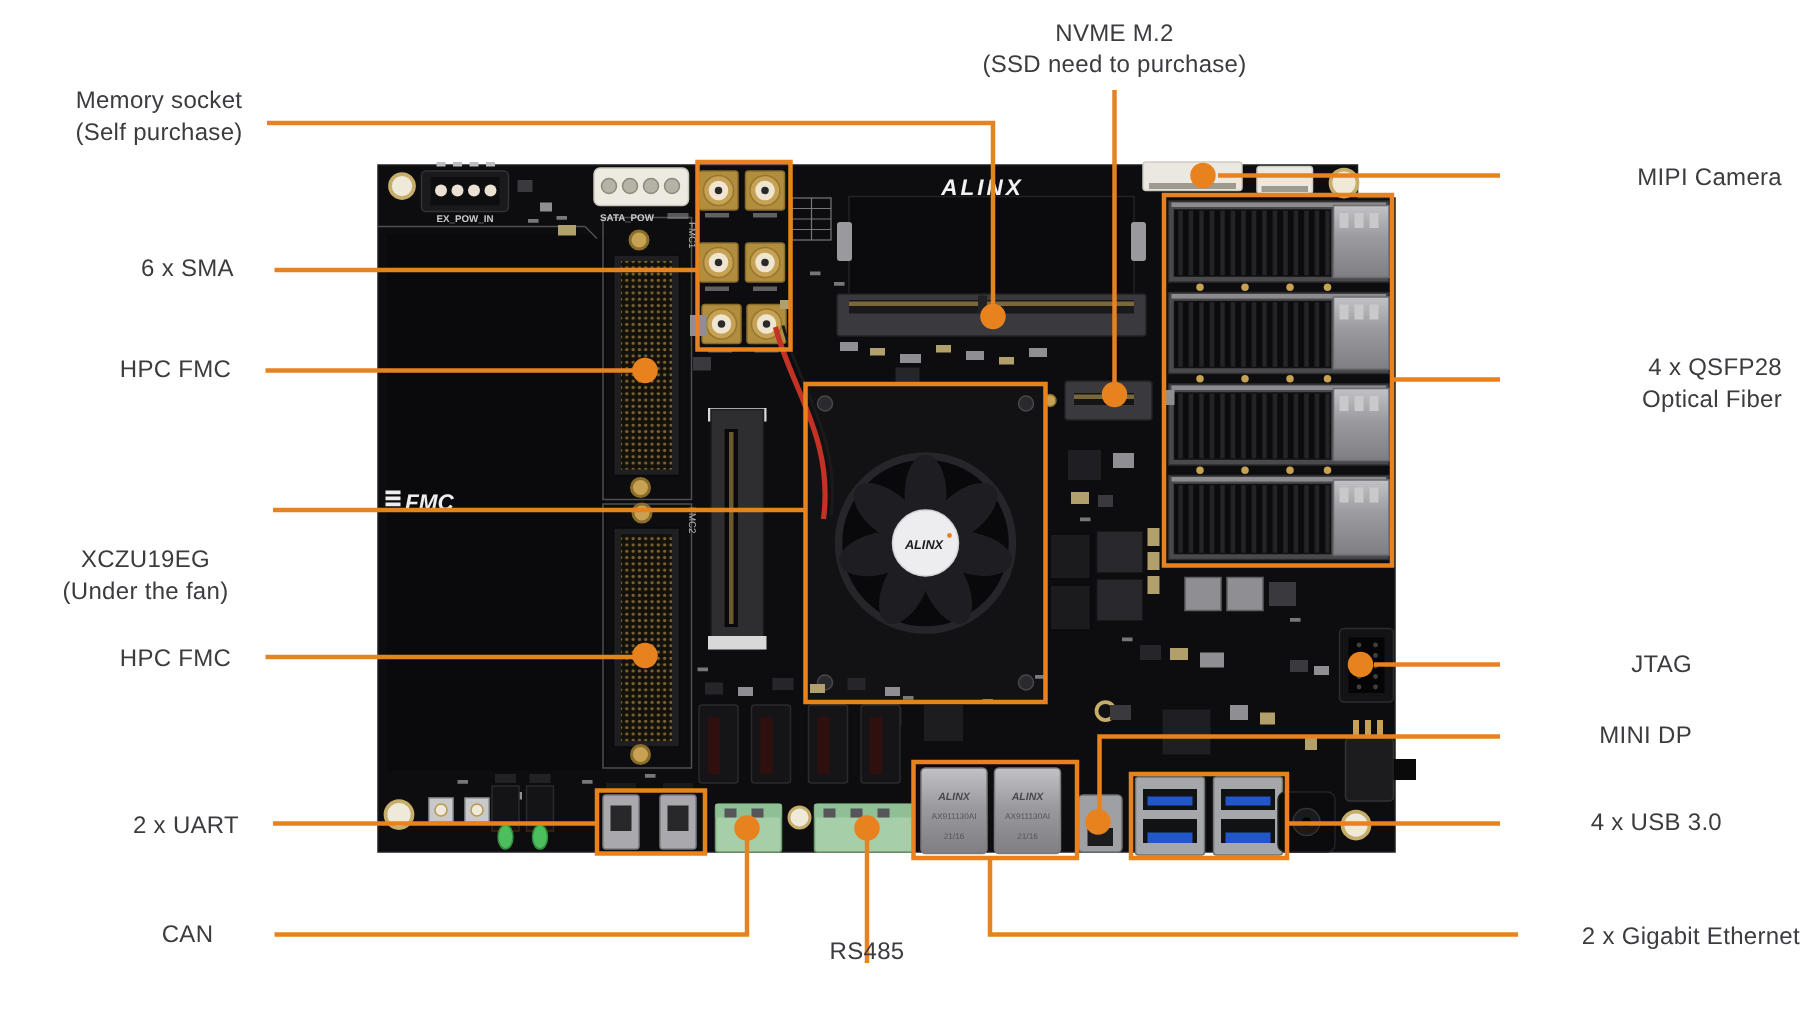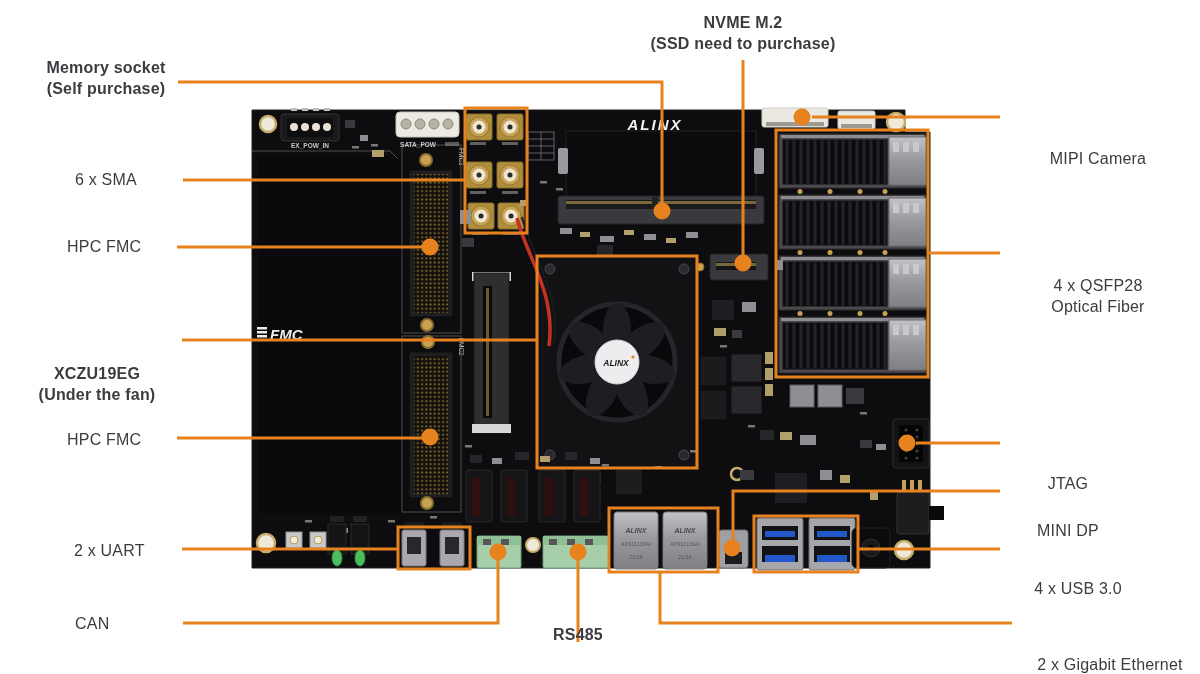--- a/index.html
+++ b/index.html
@@ -1,23 +1,23 @@
 <!DOCTYPE html>
 <html><head>
 <meta charset="utf-8">
 <style>
   html,body{margin:0;padding:0;background:#ffffff;}
   #stage{position:relative;width:1200px;height:674px;background:#ffffff;overflow:hidden;
          font-family:"Liberation Sans",sans-serif;}
   #board-svg{position:absolute;left:0;top:0;}
   .callout-label{position:absolute;font-size:16px;line-height:21px;color:#3C3C40;letter-spacing:.2px;}
   .callout-label span{display:block;}
-  .al-right{text-align:left;}
-  .al-center{text-align:center;font-weight:bold;}
-  .al-left{text-align:center;margin-top:40px;}
+  .al-right{text-align:center;}
+  .al-center{text-align:center;}
+  .al-left{text-align:right;}
   svg text{font-family:"Liberation Sans",sans-serif;}
 </style>
 </head>
 <body>
 
 <div id="stage">
 
 <svg id="board-svg" width="1200" height="674" viewBox="0 0 1200 674">
   <defs>
     <pattern id="pins" width="4.2" height="4.2" patternUnits="userSpaceOnUse">

